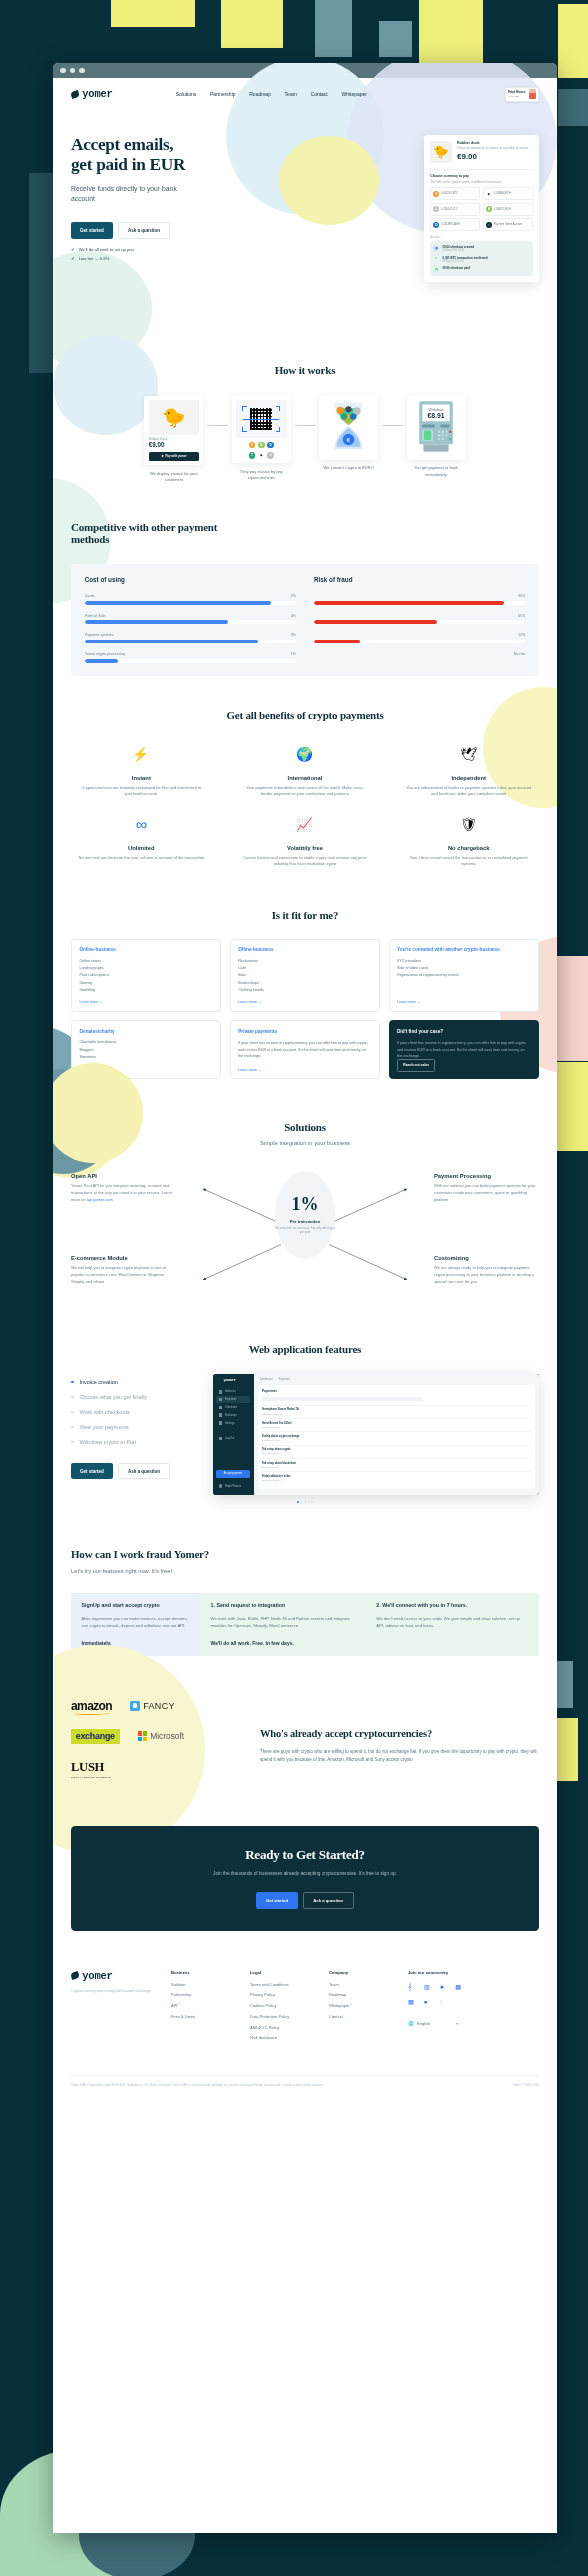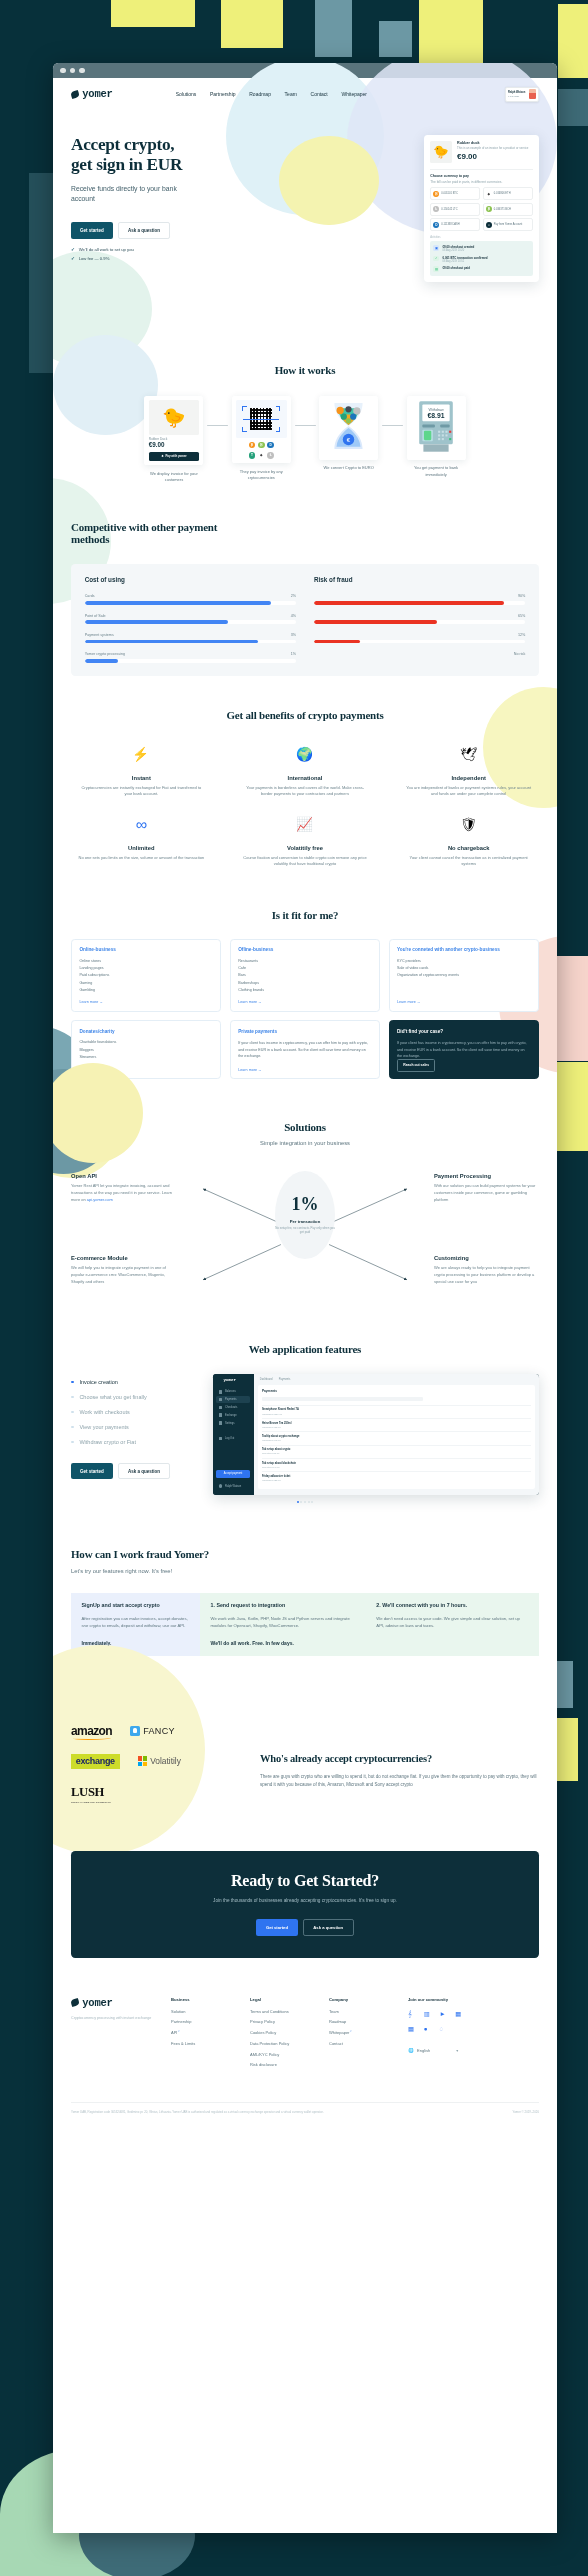--- a/index.html
+++ b/index.html
@@ -252,21 +252,21 @@
   .wsub { font-size: 5.8px; color: #5d757f; margin-top: 7.4px; }
   #wgrid { display: flex; margin-top: 19px; }
   .wbox { padding: 9.5px 10.5px; }
   .wbox.blue { background: #eaf0fc; width: 129px; }
   .wbox.green { background: #e9f6ee; flex: 1; display: flex; gap: 13.7px; }
   .wb-h { font-size: 5.3px; font-weight: bold; color: #16313c; line-height: 1.4; }
   .wb-p { font-size: 4.2px; color: #5d757f; line-height: 1.7; margin-top: 5.8px; }
   .wb-f { font-size: 5px; font-weight: bold; color: #16313c; margin-top: 10.5px; }
 
   
-  #brands { padding-top: 68px; }
+  #brands { padding-top: 43px; }
   #brow { display: flex; gap: 16px; align-items: flex-start; }
   #blogos { width: 173px; }
   .blrow { display: flex; align-items: center; gap: 18px; margin-bottom: 16px; }
   .bz-amz { font-size: 12px; font-weight: bold; color: #111; letter-spacing: -0.6px; position: relative; }
   .bz-amz::after { content: ""; position: absolute; left: 2.1px; right: 1.1px; bottom: -2.1px;
                    height: 2.6px; border-bottom: 1.6px solid #f90; border-radius: 0 0 60% 40%; }
   .bz-fancy { display: flex; align-items: center; gap: 3.2px; }
   .bz-fancy .bx { width: 10px; height: 10px; background: #3ea8ec; border-radius: 1.6px;
                   display: flex; align-items: center; justify-content: center; }
   .bz-fancy .bx i { width: 3.2px; height: 5.3px; background: #fff; border-radius: 1.6px 1.6px 1.1px 1.1px; display: block; }
@@ -283,21 +283,21 @@
                  font-size: 2.1px; letter-spacing: 0.3px; color: #444; margin-top: 1.1px; }
   #btext { flex: 1; padding-top: 28px; }
   #btext h2 { font-size: 10.5px; line-height: 1.25; }
   #btext p { font-size: 4.5px; color: #5d757f; line-height: 1.8; margin-top: 8.4px; }
 
   
   #cta { padding-top: 48px; }
   #ctabox {
     background: #0d2f3a; border-radius: 4.2px; padding: 21px 0 22px; text-align: center;
   }
-  #ctabox h2 { color: #fff; font-size: 16px; }
+  #ctabox h2 { color: #fff; font-size: 13px; }
   #ctabox p { color: #a6bfc7; font-size: 4.7px; line-height: 1.8; margin-top: 7.4px; }
   #ctabtns { display: flex; gap: 5.3px; justify-content: center; margin-top: 13.7px; }
   .cbtn-p { background: #2f74f0; color: #fff; border: none; border-radius: 2.1px;
             font-size: 4.2px; font-weight: bold; padding: 4.7px 9.5px; cursor: pointer; }
   .cbtn-s { background: transparent; color: #fff; border: 0.5px solid #51707b; border-radius: 2.1px;
             font-size: 4.2px; font-weight: bold; padding: 4.7px 9.5px; cursor: pointer; }
 
   
   #footer { padding: 39px 18px 0; position: relative; z-index: 3; }
   #fcols { display: flex; }
@@ -370,22 +370,22 @@
           <div class="no">P 33173386</div>
         </div>
         <div class="pic"></div>
       </div>
     </div>
 
     <div id="hero">
       <div id="hero-inner">
         <div style="width:173px;">
           <h1 class="hero">
-            <span>Accept crypto,</span><br>
-            <span>get sign in EUR</span>
+            <span>Accept emails,</span><br>
+            <span>get paid in EUR</span>
           </h1>
           <div class="hero-sub">Receive funds directly to your bank account</div>
           <div class="btnrow">
             <button class="btn-p">Get started</button>
             <button class="btn-s">Ask a question</button>
           </div>
           <div class="ticks">
             <div class="tick">
                 <span class="ck">✓</span>
                 <span>We'll do all work to set up you</span>
@@ -922,21 +922,21 @@
           </div>
           <div class="blrow">
             <span class="bz-air">exchange</span>
             <span class="bz-ms">
               <span class="g">
                 <i style="background:#f25022"></i>
                   <i style="background:#7fba00"></i>
                   <i style="background:#00a4ef"></i>
                   <i style="background:#ffb900"></i>
               </span>
-              <span class="t">Volatitily</span>
+              <span class="t">Microsoft</span>
             </span>
           </div>
           <div class="blrow" style="margin-bottom:0">
             <span class="bz-lush">
               <span>LUSH</span>
               <span class="sm">FRESH HANDMADE COSMETICS</span>
             </span>
           </div>
         </div>
         <div id="btext">

